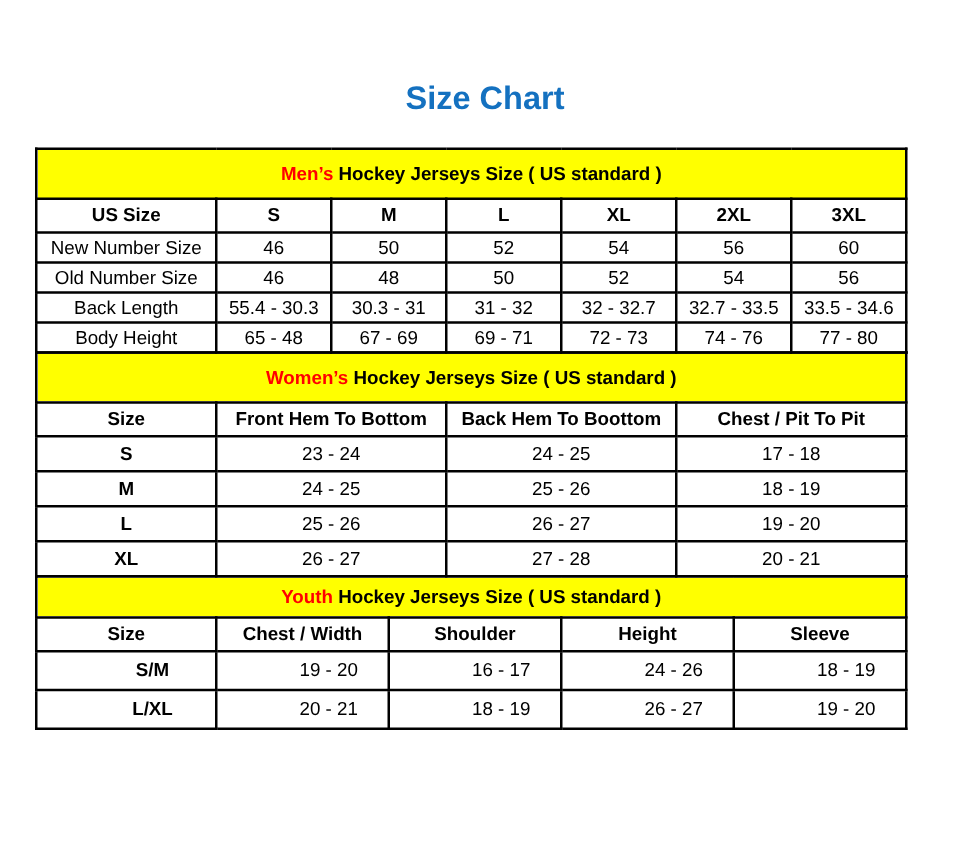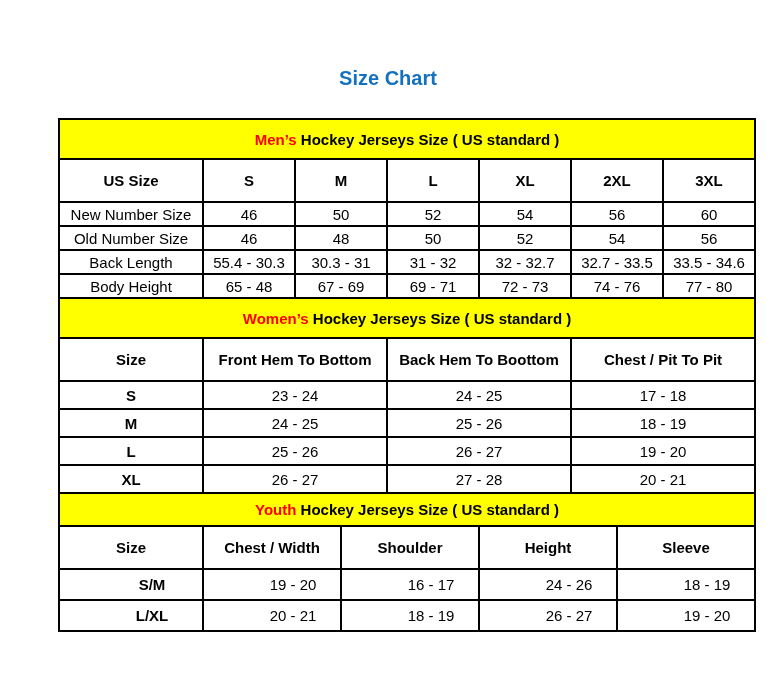--- a/index.html
+++ b/index.html
@@ -9,50 +9,50 @@
     background: #ffffff;
     font-family: "Liberation Sans", "DejaVu Sans", sans-serif;
     color: #000000;
     overflow: hidden;
   }
   .page { position: relative; width: 776px; height: 692px; }
   .title {
     margin: 60px 0 0 0;
     line-height: 36px;
     text-align: center;
-    font-size: 20px;
+    font-size: 26px;
     font-weight: bold;
     color: #1471c0;
   }
   table.size-table {
     border-collapse: collapse;
     table-layout: fixed;
     width: 696px;
-    margin-left: 58px;
+    margin-left: 28px;
   }
   table.mens { margin-top: 22px; }
   table.womens, table.youth { margin-top: -2px; }
   .size-table th, .size-table td {
     border: 2px solid #000000;
     text-align: center;
     vertical-align: middle;
     padding: 0 2px;
     font-size: 15px;
     overflow: hidden;
     white-space: nowrap;
   }
   .band {
     background: #ffff00;
     height: 40px;
     font-size: 17px;
     font-weight: bold;
   }
   .youth .band { height: 33px; }
   .band .accent { color: #ff0000; }
-  tr.cols th { height: 43px; font-weight: bold; }
+  tr.cols th { height: 27px; font-weight: bold; }
   .mens td { height: 24px; font-weight: normal; border-radius: 13px; }
   .womens td { height: 28px; font-weight: normal; }
   .youth td { height: 31px; font-weight: normal; padding-left: 44px; }
   .womens td.rowlabel, .youth td.rowlabel { font-weight: bold; }
   .wavy {
     text-decoration-style: wavy;
     text-decoration-color: #ff0000;
     text-decoration-thickness: 1px;
     text-underline-offset: 4px;
   }

